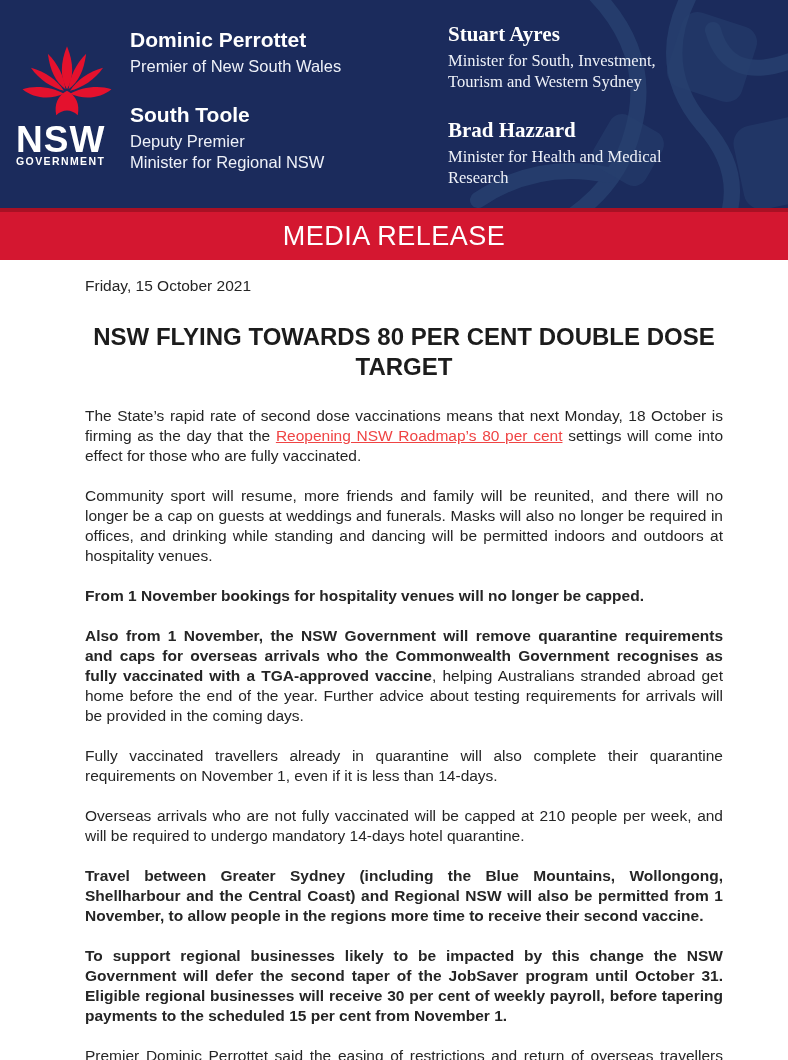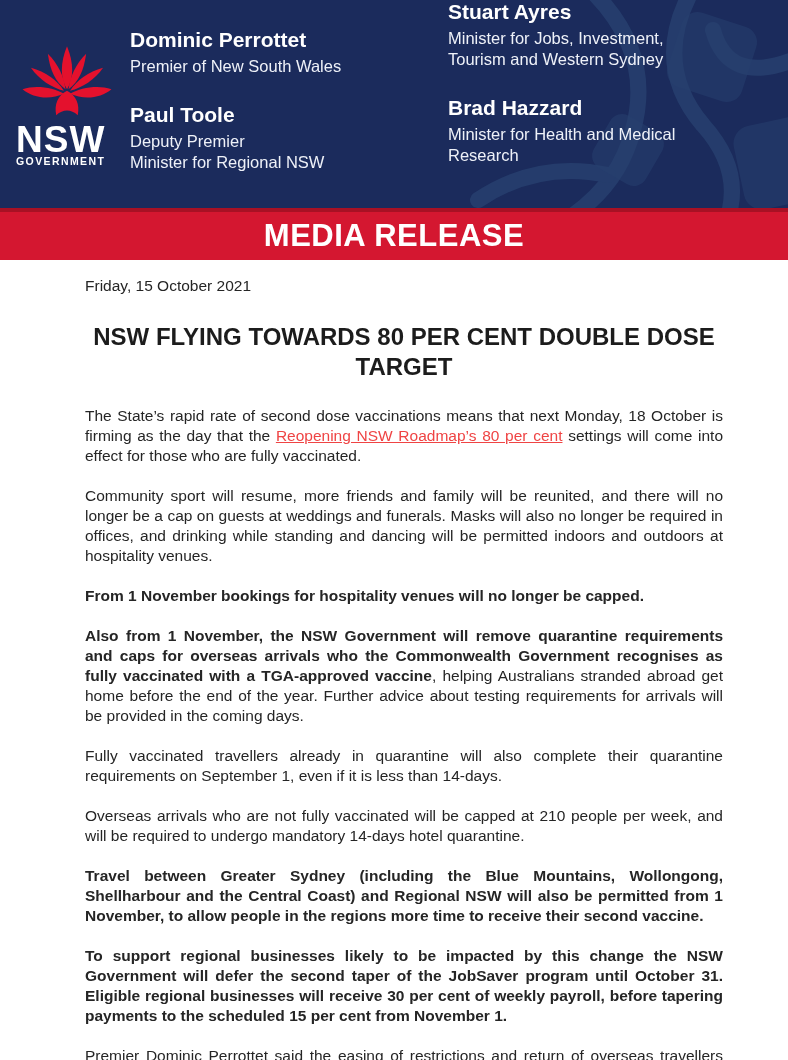--- a/index.html
+++ b/index.html
@@ -49,21 +49,21 @@
     margin-top: 0;
     color: #ffffff;
   }
   .officials {
     position: absolute;
     left: 130px; top: 0; right: 0; bottom: 0;
     display: flex;
   }
   .off-col { width: 318px; box-sizing: border-box; }
   .off-col-1 { padding-top: 28px; }
-  .off-col-2 { flex: 1; }
+  .off-col-2 { padding-top: 22px; flex: 1; font-family: Liberation Serif, serif; }
   .official { margin-bottom: 26px; }
   .off-name {
     color: #ffffff;
     font-weight: 700;
     font-size: 21px;
     line-height: 1.18;
     margin-bottom: 3px;
   }
   .off-title {
     color: #eef1f8;
@@ -75,22 +75,22 @@
   .banner {
     height: 48px;
     background: #d41730;
     border-top: 4px solid #a81124;
     display: flex;
     align-items: center;
     justify-content: center;
   }
   .banner-label {
     color: #ffffff;
-    font-weight: 700;
-    font-size: 31px;
+    font-weight: 400;
+    font-size: 27px;
     letter-spacing: 0.5px;
   }
 
   
   .doc {
     padding: 0 65px 0 85px;
     color: #252525;
   }
   .date {
     margin-top: 16px;
@@ -156,29 +156,29 @@
       <div class="logo-gov">GOVERNMENT</div>
     </div>
 
     <div class="officials" id="officials-columns">
         <div class="off-col off-col-1">
           <div class="official">
             <div class="off-name">Dominic Perrottet</div>
             <div class="off-title">Premier of New South Wales</div>
           </div>
           <div class="official">
-            <div class="off-name">Paul Toole</div>
+            <div class="off-name">South Toole</div>
             <div class="off-title">Deputy Premier</div>
             <div class="off-title">Minister for Regional NSW</div>
           </div>
         </div>
         <div class="off-col off-col-2">
           <div class="official">
             <div class="off-name">Stuart Ayres</div>
-            <div class="off-title">Minister for Jobs, Investment,</div>
+            <div class="off-title">Minister for South, Investment,</div>
             <div class="off-title">Tourism and Western Sydney</div>
           </div>
           <div class="official">
             <div class="off-name">Brad Hazzard</div>
             <div class="off-title">Minister for Health and Medical</div>
             <div class="off-title">Research</div>
           </div>
         </div>
       </div>
   </header>
@@ -188,21 +188,21 @@
   </div>
 
   <main class="doc">
     <div class="date">Friday, 15 October 2021</div>
     <h1 class="headline">NSW FLYING TOWARDS 80 PER CENT DOUBLE DOSE TARGET</h1>
     <div id="paragraphs">
         <p class="para"><span class="">The State’s rapid rate of second dose vaccinations means that next Monday, 18 October is firming as the day that the </span><a class="link" href="#">Reopening NSW Roadmap’s 80 per cent</a><span class=""> settings will come into effect for those who are fully vaccinated.</span></p>
         <p class="para"><span class="">Community sport will resume, more friends and family will be reunited, and there will no longer be a cap on guests at weddings and funerals. Masks will also no longer be required in offices, and drinking while standing and dancing will be permitted indoors and outdoors at hospitality venues.</span></p>
         <p class="para"><span class="b">From 1 November bookings for hospitality venues will no longer be capped.</span></p>
         <p class="para"><span class="b">Also from 1 November, the NSW Government will remove quarantine requirements and caps for overseas arrivals who the Commonwealth Government recognises as fully vaccinated with a TGA-approved vaccine</span><span class="">, helping Australians stranded abroad get home before the end of the year. Further advice about testing requirements for arrivals will be provided in the coming days.</span></p>
-        <p class="para"><span class="">Fully vaccinated travellers already in quarantine will also complete their quarantine requirements on September 1, even if it is less than 14-days.</span></p>
+        <p class="para"><span class="">Fully vaccinated travellers already in quarantine will also complete their quarantine requirements on November 1, even if it is less than 14-days.</span></p>
         <p class="para"><span class="">Overseas arrivals who are not fully vaccinated will be capped at 210 people per week, and will be required to undergo mandatory 14-days hotel quarantine.</span></p>
         <p class="para"><span class="b">Travel between Greater Sydney (including the Blue Mountains, Wollongong, Shellharbour and the Central Coast) and Regional NSW will also be permitted from 1 November, to allow people in the regions more time to receive their second vaccine.</span></p>
         <p class="para"><span class="b">To support regional businesses likely to be impacted by this change the NSW Government will defer the second taper of the JobSaver program until October 31. Eligible regional businesses will receive 30 per cent of weekly payroll, before tapering payments to the scheduled 15 per cent from November 1.</span></p>
         <p class="para"><span class="">Premier Dominic Perrottet said the easing of restrictions and return of overseas travellers would help reunite families and be a significant boost for the economy.</span></p>
       </div>
   </main>
 
 </div>
 
 </body></html>

